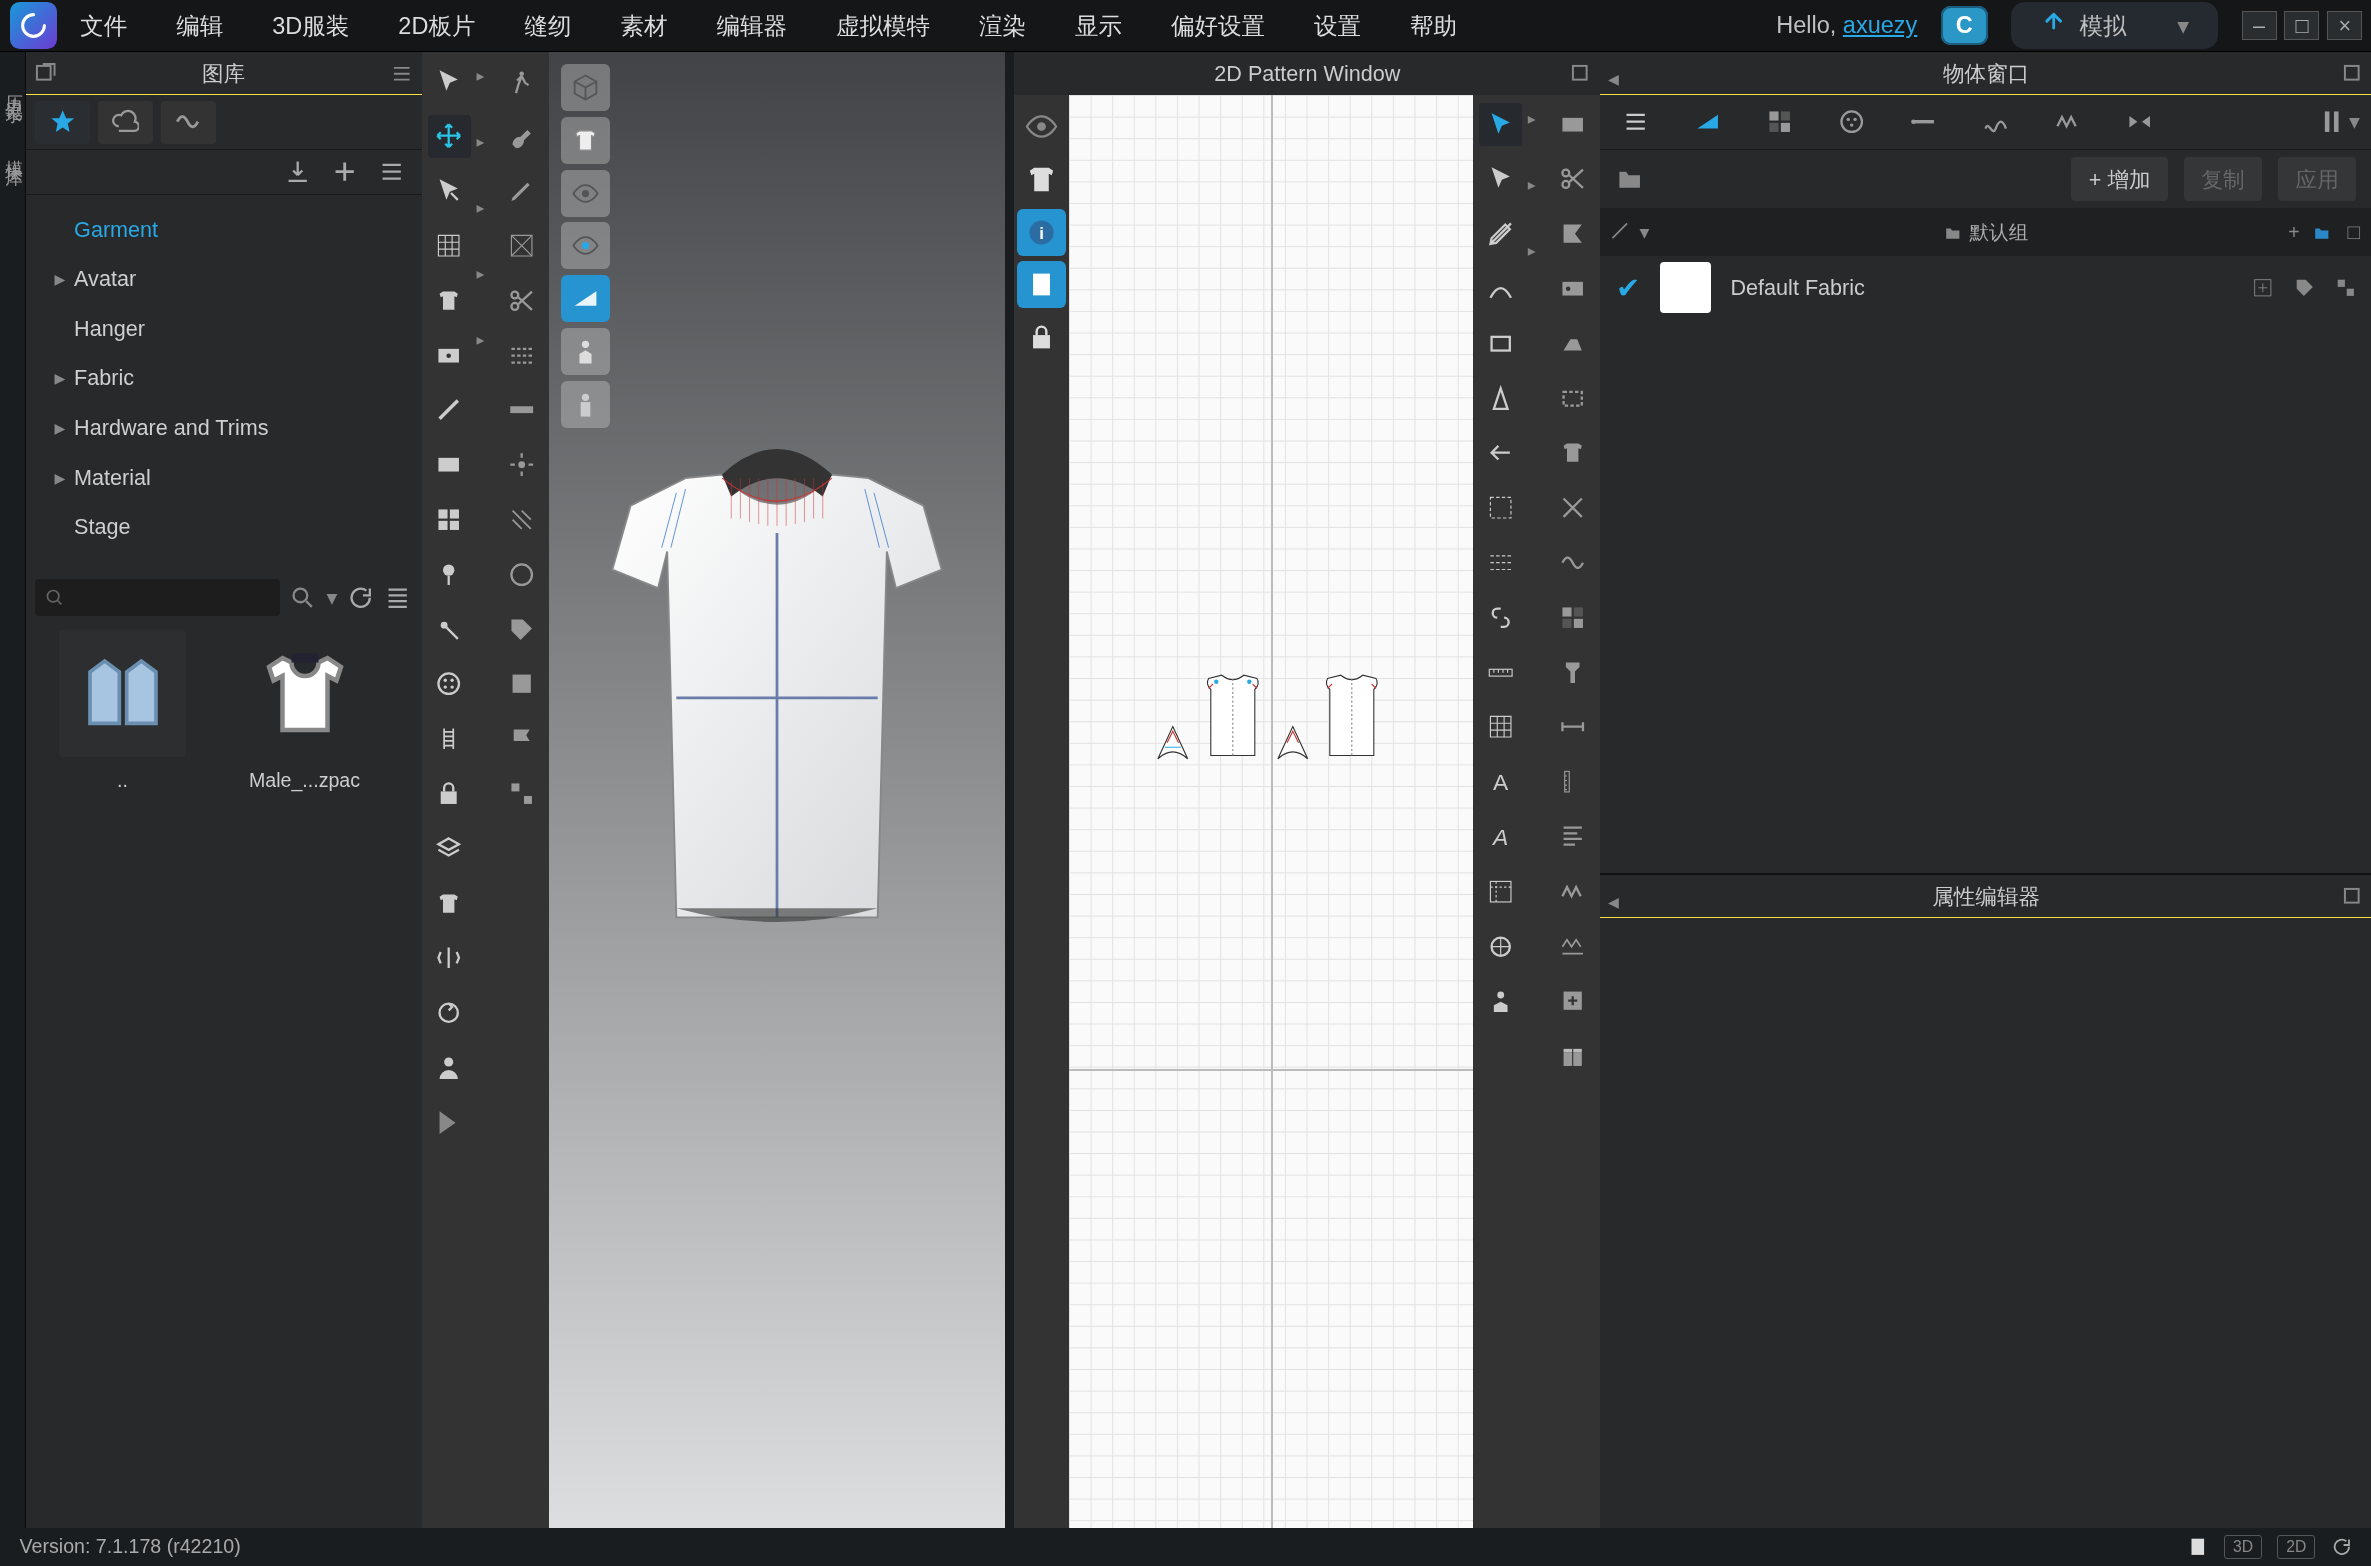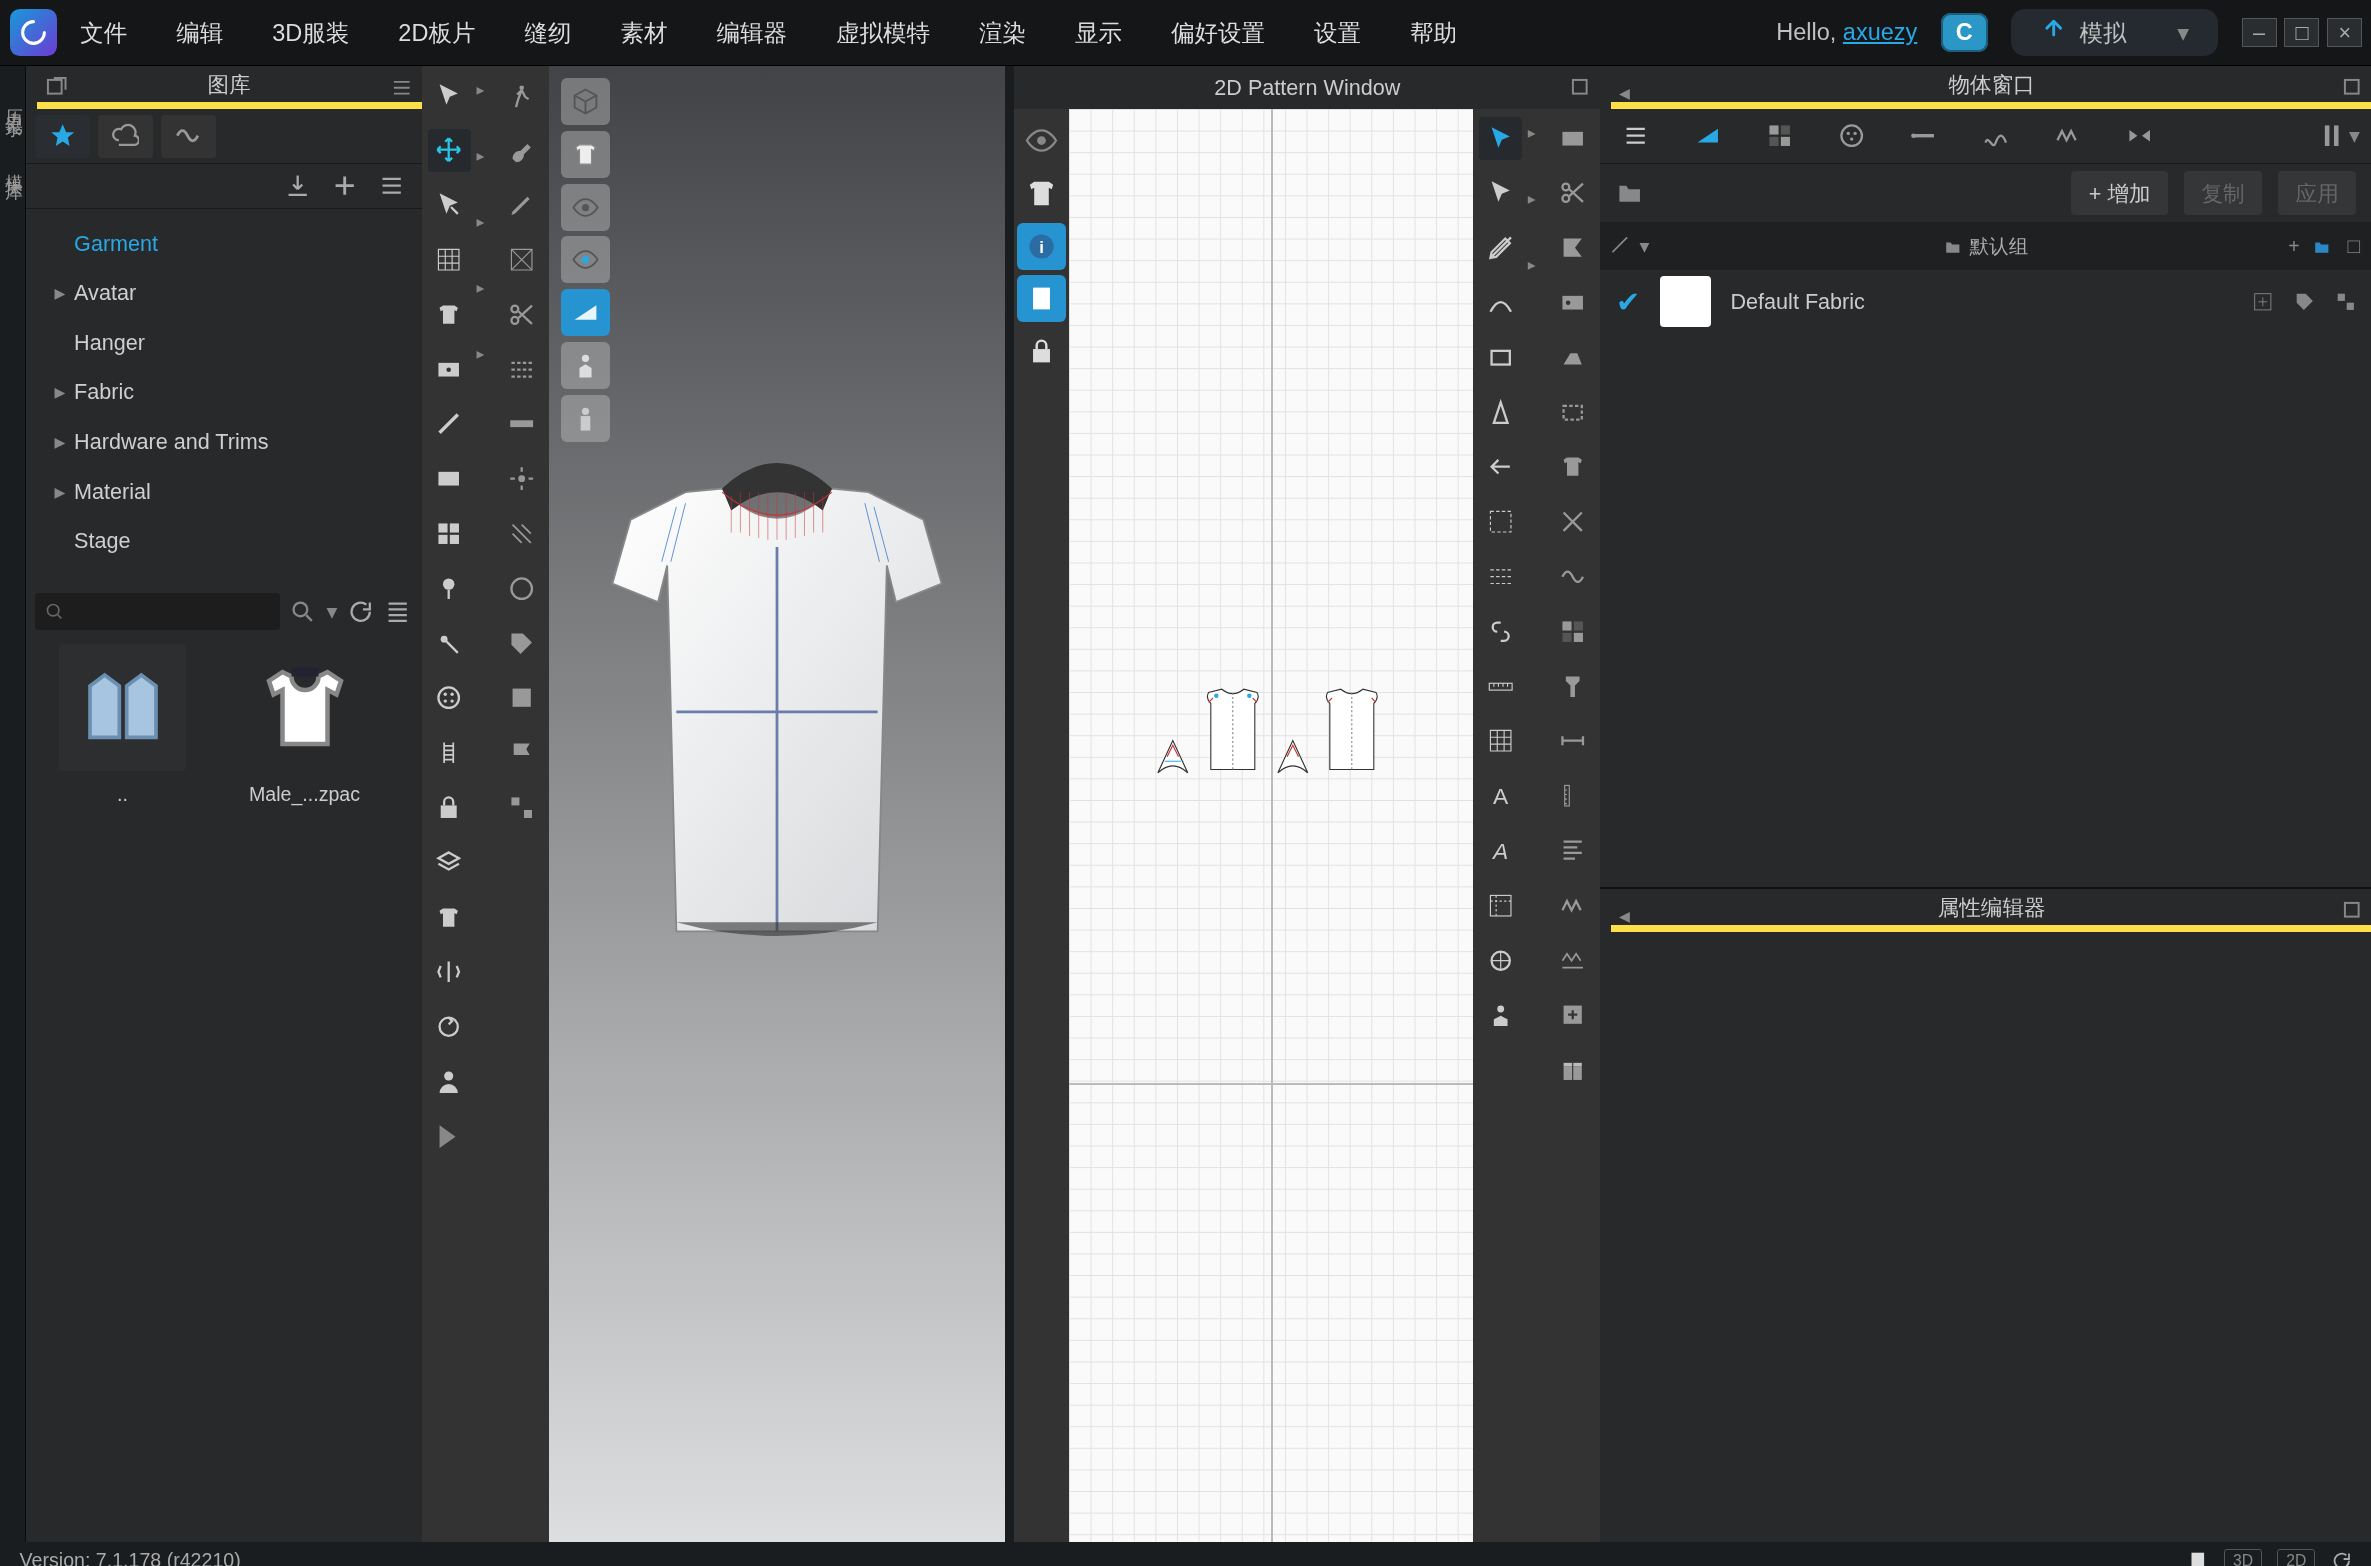--- a/index.html
+++ b/index.html
@@ -7,21 +7,21 @@
   width: 2372px;
   height: 1566px;
   background: #1a1d1f;
   font-family: -apple-system, "Segoe UI", sans-serif;
   color: #c0c0c0;
   font-size: 21.6px;
   overflow: hidden;
   transform-origin: top left;
 }
 .menubar {
-  height: 66px;
+  height: 52px;
   background: #141618;
   display: flex;
   align-items: center;
   padding: 0 9.8px;
   border-bottom: 1px solid #000;
 }
 .logo {
   width: 47px; height: 47px;
   background: linear-gradient(135deg,#1899d9 0%,#6d3bd4 100%);
   border-radius: 9.8px;
@@ -51,22 +51,22 @@
 }
 .rail-tab { writing-mode: vertical-rl; text-orientation: upright; font-size: 17.6px; color:#999; padding: 9.8px 2px; cursor:pointer; letter-spacing: 3.9px;}
 .library-panel {
   width: 396px;
   background: #28292a;
   display: flex;
   flex-direction: column;
 }
 .panel-header {
   height: 43px; background:#28292a; display:flex;align-items:center;justify-content:center;
-  border-bottom:7px solid #fde047; position:relative;
-  color:#ccc; font-size: 21.6px; margin-left: 11px;
+  border-bottom:1px solid #fde047; position:relative;
+  color:#ccc; font-size: 21.6px;
 }
 .pop-icon { position:absolute; right:7.8px; top:9.8px; width:23.5px;height:23.5px; }
 .pop-icon-l { position:absolute; left:7.8px; top:9.8px; width:23.5px;height:23.5px; }
 .lib-tabs { height:55px; display:flex; align-items:center; padding:0 9.8px; gap:7.8px; border-bottom:1px solid #191919;}
 .lib-tab { width:55px;height:43px; background:#333; display:flex;align-items:center;justify-content:center; border-radius:3.9px;}
 .lib-tab.active { background:#2a2e33; }
 .lib-toolbar { height:45px; display:flex; justify-content:flex-end; gap:19.6px; padding:0 15.7px; align-items:center; border-bottom:1px solid #191919;}
 .tree { padding: 9.8px 0; }
 .tree-item { display:flex; align-items:center; gap:9.8px; padding: 11.8px 29px; font-size:21.6px; color:#cfcfcf;}
 .tree-item.active { color:#29a8e6; }

